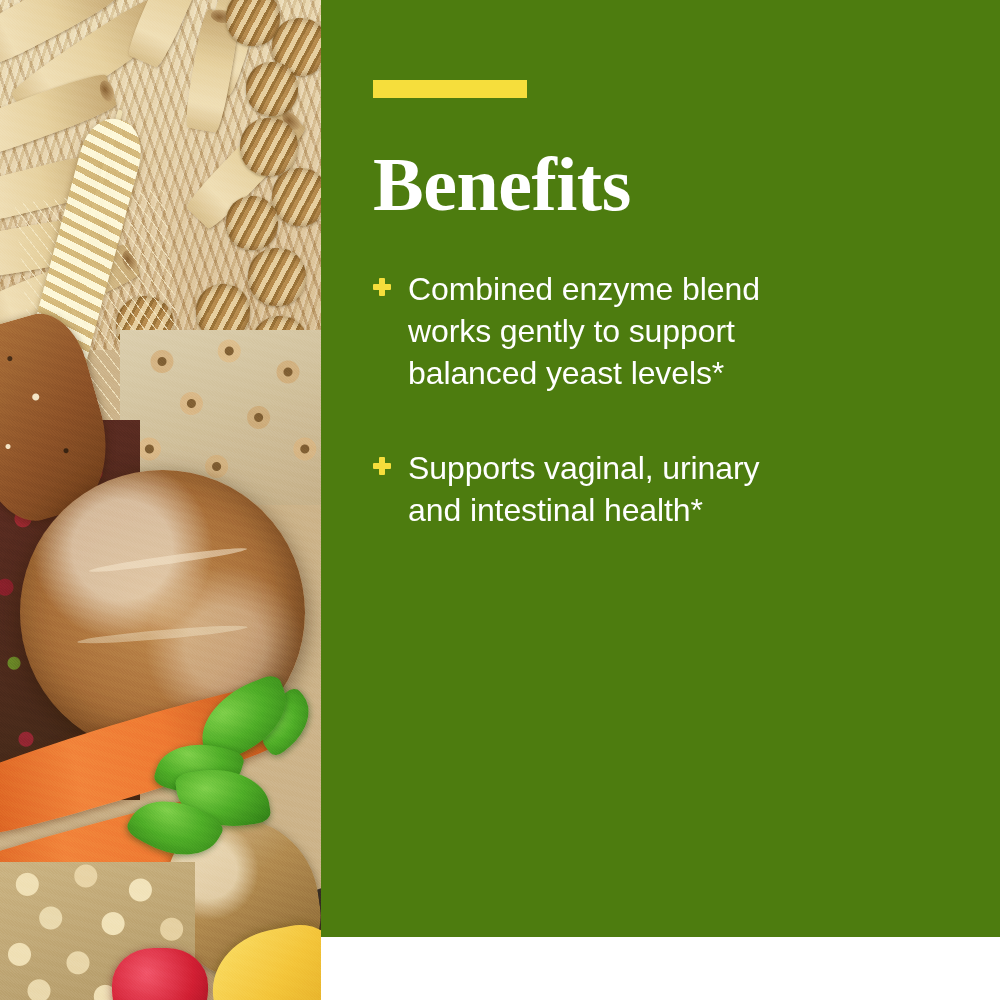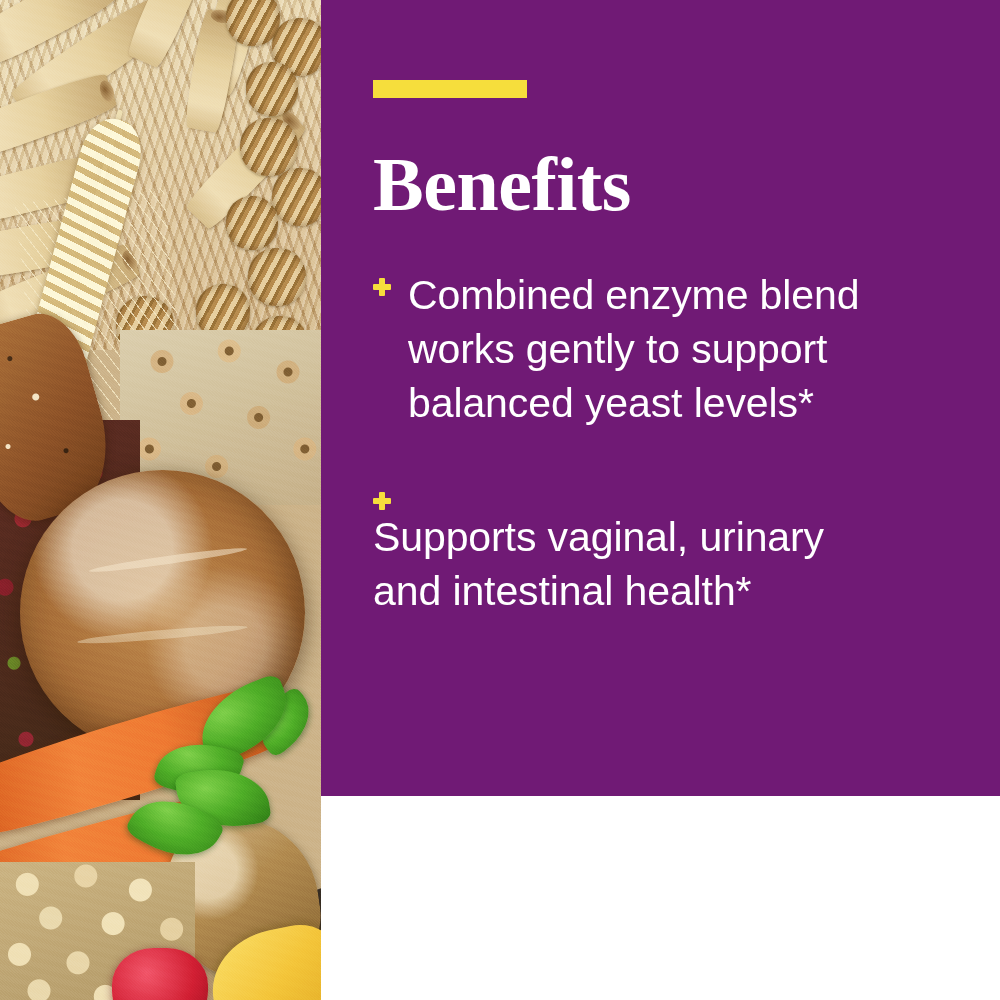--- a/index.html
+++ b/index.html
@@ -269,22 +269,22 @@
     left: 0; top: 0; width: 321px; height: 1000px;
     background:
       repeating-linear-gradient(43deg, rgba(255,255,255,.035) 0 1px, rgba(0,0,0,.035) 1px 2px);
     mix-blend-mode: overlay;
   }
 
   
   .content-panel {
     position: relative;
     flex: 1 1 auto;
-    height: 796px;
-    background: #701a75;
+    height: 937px;
+    background: #4d7c0f;
     box-sizing: border-box;
     padding: 80px 0 0 52px;
   }
 
   .accent-rule {
     width: 154px;
     height: 18px;
     background: #f6de3c;
     margin: 0 0 48px 0;
   }
@@ -304,21 +304,21 @@
     margin: 0;
     padding: 0;
     width: 582px;
   }
   .benefit-item {
     display: flex;
     flex-direction: row;
     align-items: flex-start;
     margin-bottom: 52px;
   }
-  .benefit-item:last-child { margin-bottom: 12px; flex-direction: column; }
+  .benefit-item:last-child { margin-bottom: 12px; }
 
   .bullet-plus {
     flex: 0 0 auto;
     width: 18px;
     height: 18px;
     position: relative;
     margin: 10px 17px 0 0;
   }
   .bullet-plus::before,
   .bullet-plus::after {
@@ -328,21 +328,21 @@
     border-radius: 1px;
   }
   .bullet-plus::before { left: 6px; top: 0;   width: 6px;  height: 18px; }
   .bullet-plus::after  { left: 0;   top: 6px; width: 18px; height: 6px;  }
 
   .benefit-text {
     flex: 1 1 auto;
     color: #ffffff;
     font-family: "Liberation Sans", sans-serif;
     font-weight: 400;
-    font-size: 41px;
+    font-size: 32px;
     line-height: 1.32;
     letter-spacing: -0.1px;
     white-space: pre-line;
   }
 </style>
 </head>
 <body>
 
 <div class="panel">
 

